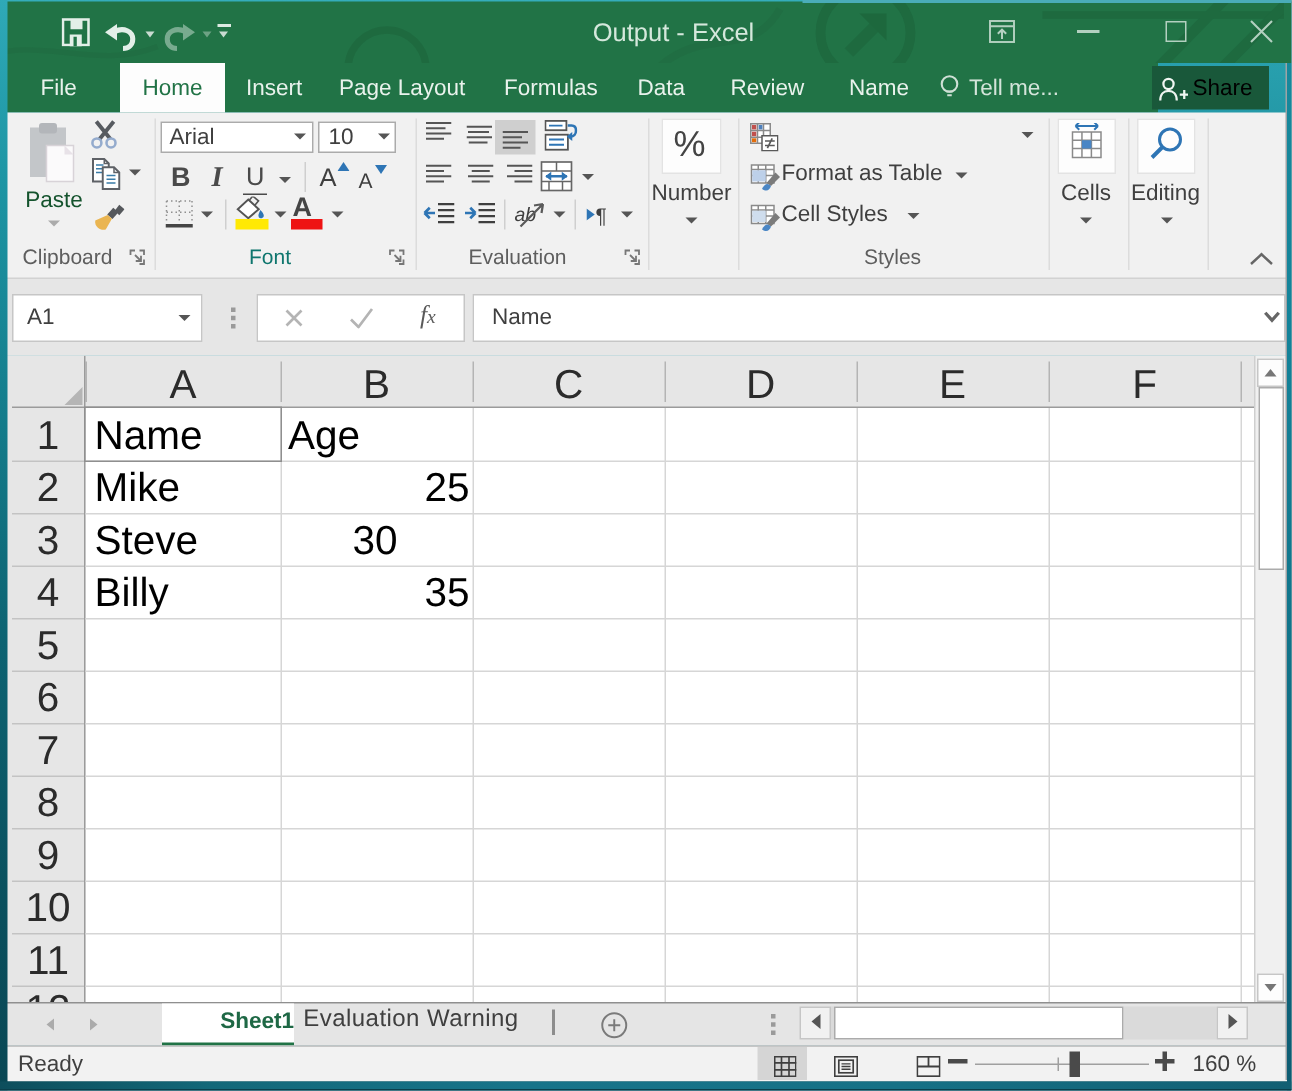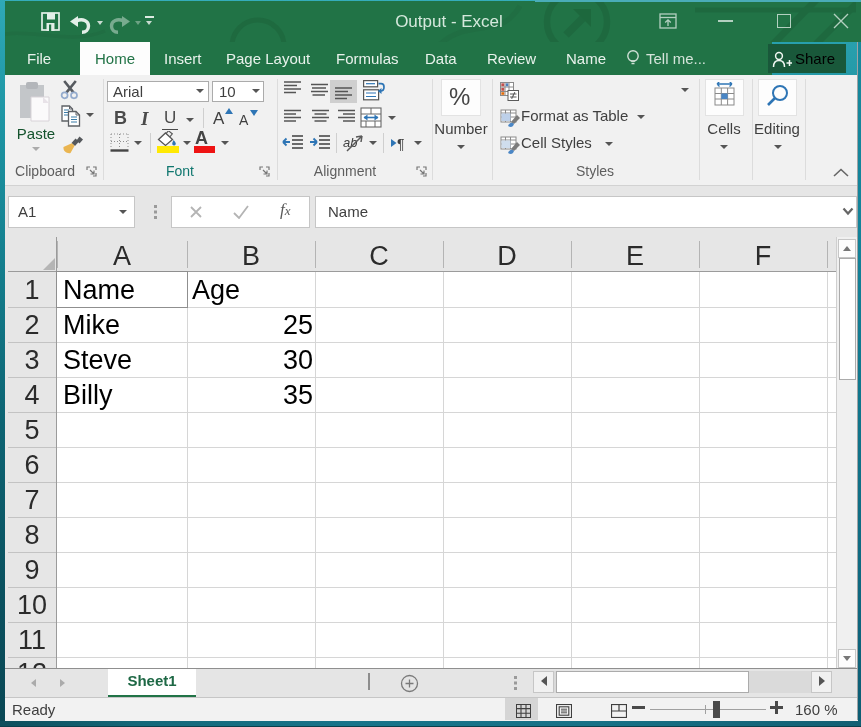--- a/index.html
+++ b/index.html
@@ -224,21 +224,21 @@
     <text x="0" y="14" font-size="13" font-style="italic" fill="#3f3f3f" font-family="Liberation Sans">ab</text>
     <path d="M4 18 L19 3 M19 3 L13 4 M19 3 L18 9" stroke="#5a5a5a" stroke-width="1.5" fill="none"></path>
   </svg>
   <div class="abs caret" style="left:369px;top:66px"></div>
   <div class="abs v" style="left:383px;top:58px;height:20px;border-color:#cfcfcf"></div>
   <svg class="abs" style="left:391px;top:60px" width="18" height="16" viewBox="0 0 18 16">
       <path d="M0 4 L5.5 8 L0 12 Z" fill="#2e75b5"></path>
       <text x="6" y="13.5" font-size="14" fill="#3f3f3f" font-family="Liberation Sans">¶</text>
     </svg>
   <div class="abs caret" style="left:414px;top:66px"></div>
-  <div class="abs" style="left:295px;top:88px;width:100px;text-align:center;font-size:14px;color:#5e5e5e">Alignment</div>
+  <div class="abs" style="left:295px;top:88px;width:100px;text-align:center;font-size:14px;color:#5e5e5e">Evaluation</div>
   <svg class="abs" style="left:416px;top:91px" width="11" height="11" viewBox="0 0 11 11">
       <path d="M1 4 V1 H4 M7 1 H10 V4 M10 7 V10 H7" fill="none" stroke="#777" stroke-width="1.2"></path>
       <path d="M4 4 L8 8 M8 4.5 V8 H4.5" fill="none" stroke="#777" stroke-width="1.2"></path>
     </svg>
 
   <div class="abs" style="left:441px;top:4px;width:40px;height:37px;background:#fdfdfd;border:1px solid #e3e3e3;box-sizing:border-box"></div>
   <div class="abs" style="left:449px;top:8px;font-size:24px;color:#444">%</div>
   <div class="abs" style="left:431px;top:45px;width:60px;text-align:center">Number</div>
   <div class="abs caret" style="left:457px;top:70px"></div>
 
@@ -356,37 +356,38 @@
   <div class="abs rn" style="top:351px">10</div>
   <div class="abs rn" style="top:386px">11</div>
   <div class="abs rn" style="top:419px">12</div>
 
   <div class="abs cd" style="left:63px;top:36px">Name</div>
   <div class="abs cd" style="left:192px;top:36px">Age</div>
   <div class="abs cd" style="left:63px;top:71px">Mike</div>
   <div class="abs cd" style="left:63px;top:106px">Steve</div>
   <div class="abs cd" style="left:63px;top:141px">Billy</div>
   <div class="abs cd" style="left:187px;top:71px;width:126px;text-align:right">25</div>
-  <div class="abs cd" style="left:187px;top:106px;width:126px;text-align:right">30</div>
+  <div class="abs cd" style="left:187px;top:106px;width:126px;text-align:center">30</div>
   <div class="abs cd" style="left:187px;top:141px;width:126px;text-align:right">35</div>
 
   <div class="abs" style="left:56px;top:34px;width:132px;height:37px;border:1.5px solid #8f8f8f;box-sizing:border-box"></div>
 
   <div class="abs" style="left:836px;top:0;width:22px;height:432px;background:#f0f0f0;border-left:1px solid #cfcfcf;box-sizing:border-box"></div>
   <div class="abs" style="left:838px;top:2px;width:18px;height:19px;background:#fdfdfd;border:1px solid #c6c6c6;box-sizing:border-box"></div>
   <div class="abs" style="left:843px;top:8.5px;width:0;height:0;border-left:4.5px solid transparent;border-right:4.5px solid transparent;border-bottom:5.5px solid #767676"></div>
   <div class="abs" style="left:839px;top:21px;width:17px;height:122px;background:#fff;border:1px solid #ababab;box-sizing:border-box"></div>
   <div class="abs" style="left:838px;top:412px;width:18px;height:19px;background:#fdfdfd;border:1px solid #c6c6c6;box-sizing:border-box"></div>
   <div class="abs" style="left:843px;top:419px;width:0;height:0;border-left:4.5px solid transparent;border-right:4.5px solid transparent;border-top:5.5px solid #767676"></div>
 </div>
 
 <div id="tabbar" class="abs" style="left:0px;top:668px;width:858px;height:29px;background:#e5e5e5;border-top:1px solid #8f8f8f;box-sizing:border-box;font-size:15px">
   <div class="abs" style="left:31px;top:10px;width:0;height:0;border-top:4.5px solid transparent;border-bottom:4.5px solid transparent;border-right:5.5px solid #ababab"></div>
   <div class="abs" style="left:60px;top:10px;width:0;height:0;border-top:4.5px solid transparent;border-bottom:4.5px solid transparent;border-left:5.5px solid #ababab"></div>
-  <div class="abs" style="left:108px;top:0;width:88px;height:23px;background:#fff;border-bottom:3px solid #217346;box-sizing:content-box;text-align:center;padding-top:3px;font-weight:bold;color:#1e6845">Sheet1</div>
+  <div class="abs" style="left:108px;top:0;width:88px;height:23px;background:#fff;border-bottom:3px solid #217346;box-sizing:content-box;text-align:right;padding-top:3px;font-weight:bold;color:#1e6845">Sheet1</div>
+  <div class="abs" style="left:196px;top:0;width:156px;height:24px;color:#3f3f3f;text-align:center;padding-top:2px;box-sizing:border-box;font-size:16px;letter-spacing:0.3px">Evaluation Warning</div>
   <div class="abs" style="left:368px;top:4px;width:1.5px;height:17px;background:#8d8d8d"></div>
   <svg class="abs" style="left:400px;top:5px" width="19" height="19" viewBox="0 0 19 19">
       <circle cx="9.5" cy="9.5" r="8" fill="none" stroke="#7a7a7a" stroke-width="1.3"></circle>
       <path d="M9.5 5.5 V13.5 M5.5 9.5 H13.5" stroke="#7a7a7a" stroke-width="1.3"></path>
     </svg>
   <div class="abs" style="left:514px;top:7px;width:3px;height:3px;background:#9a9a9a;box-shadow:0 5.5px 0 #9a9a9a,0 11px 0 #9a9a9a"></div>
   <div class="abs" style="left:533px;top:2px;width:299px;height:22px;background:#dadada"></div>
   <div class="abs" style="left:533px;top:2px;width:21px;height:22px;background:#f1f1f1;border:1px solid #c6c6c6;box-sizing:border-box"></div>
   <div class="abs" style="left:541px;top:7px;width:0;height:0;border-top:5px solid transparent;border-bottom:5px solid transparent;border-right:6px solid #555"></div>
   <div class="abs" style="left:556px;top:2px;width:193px;height:22px;background:#fff;border:1px solid #ababab;box-sizing:border-box"></div>

